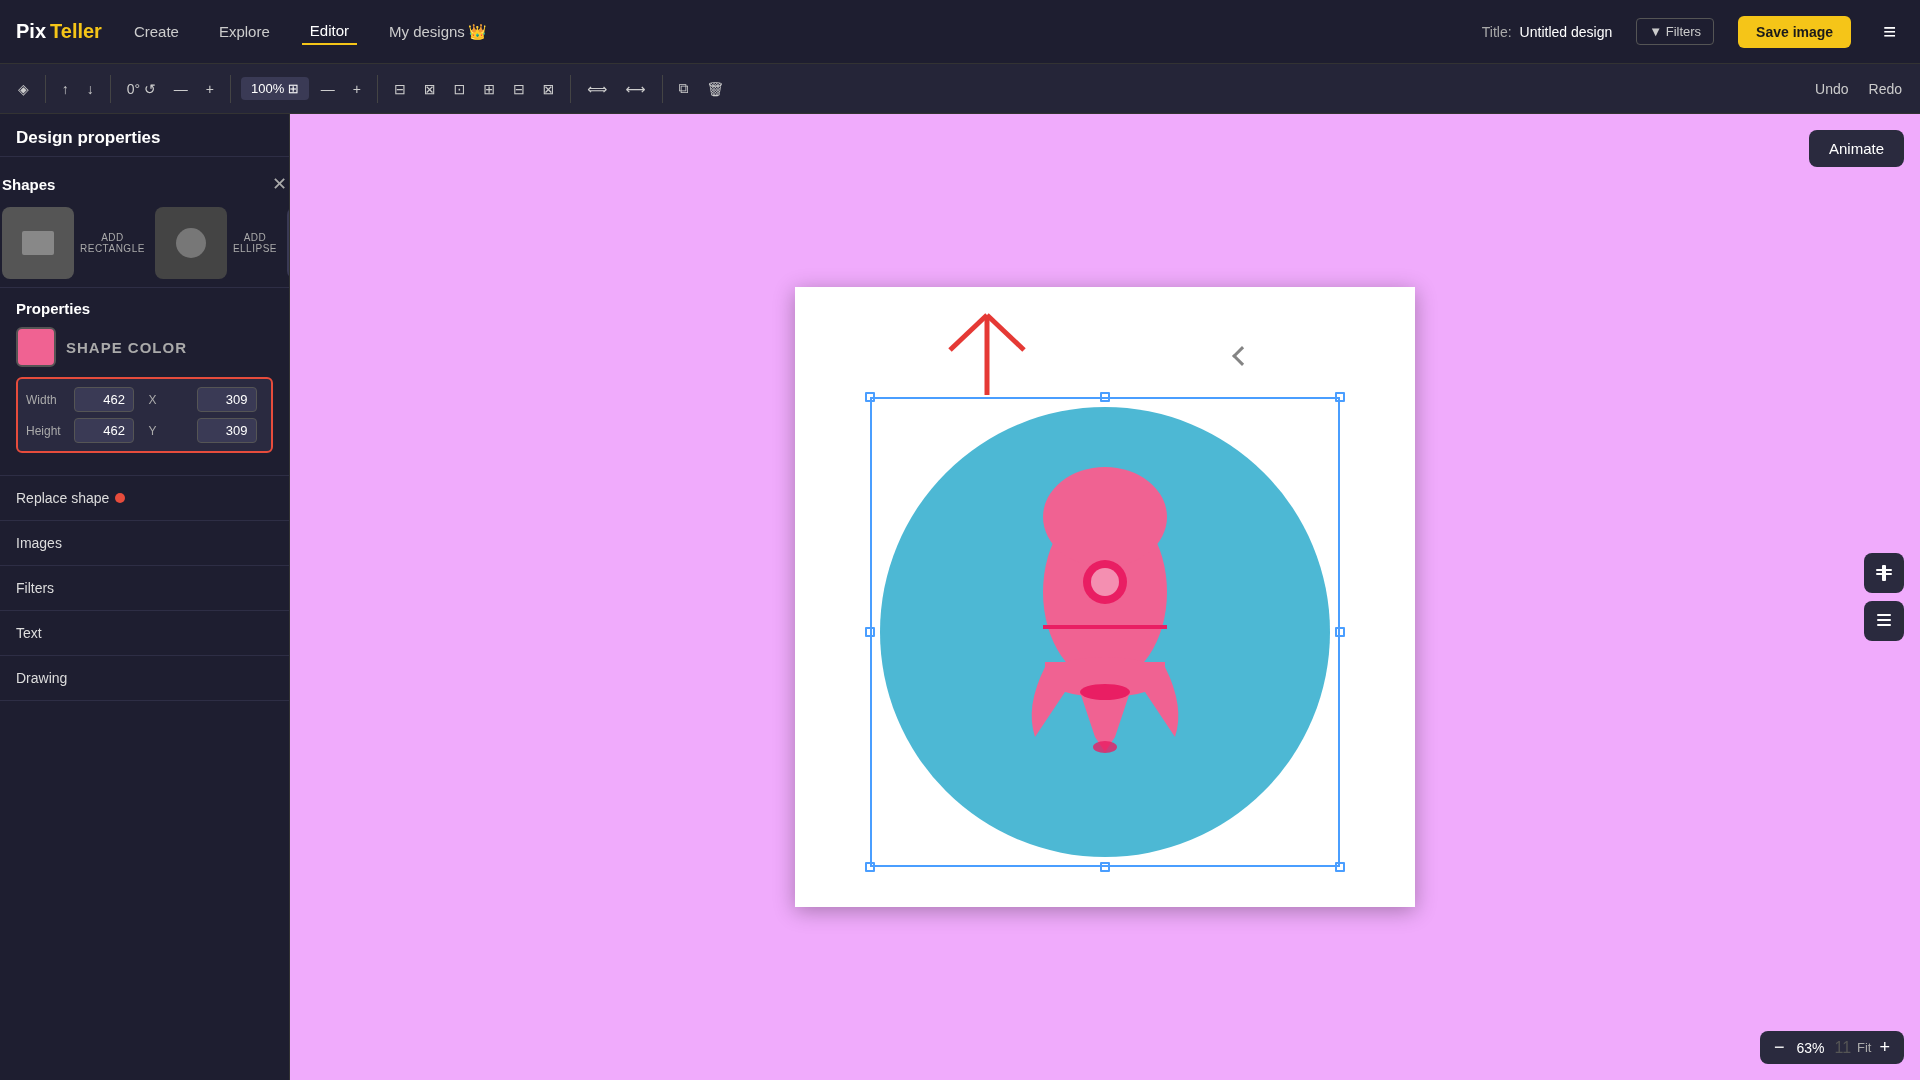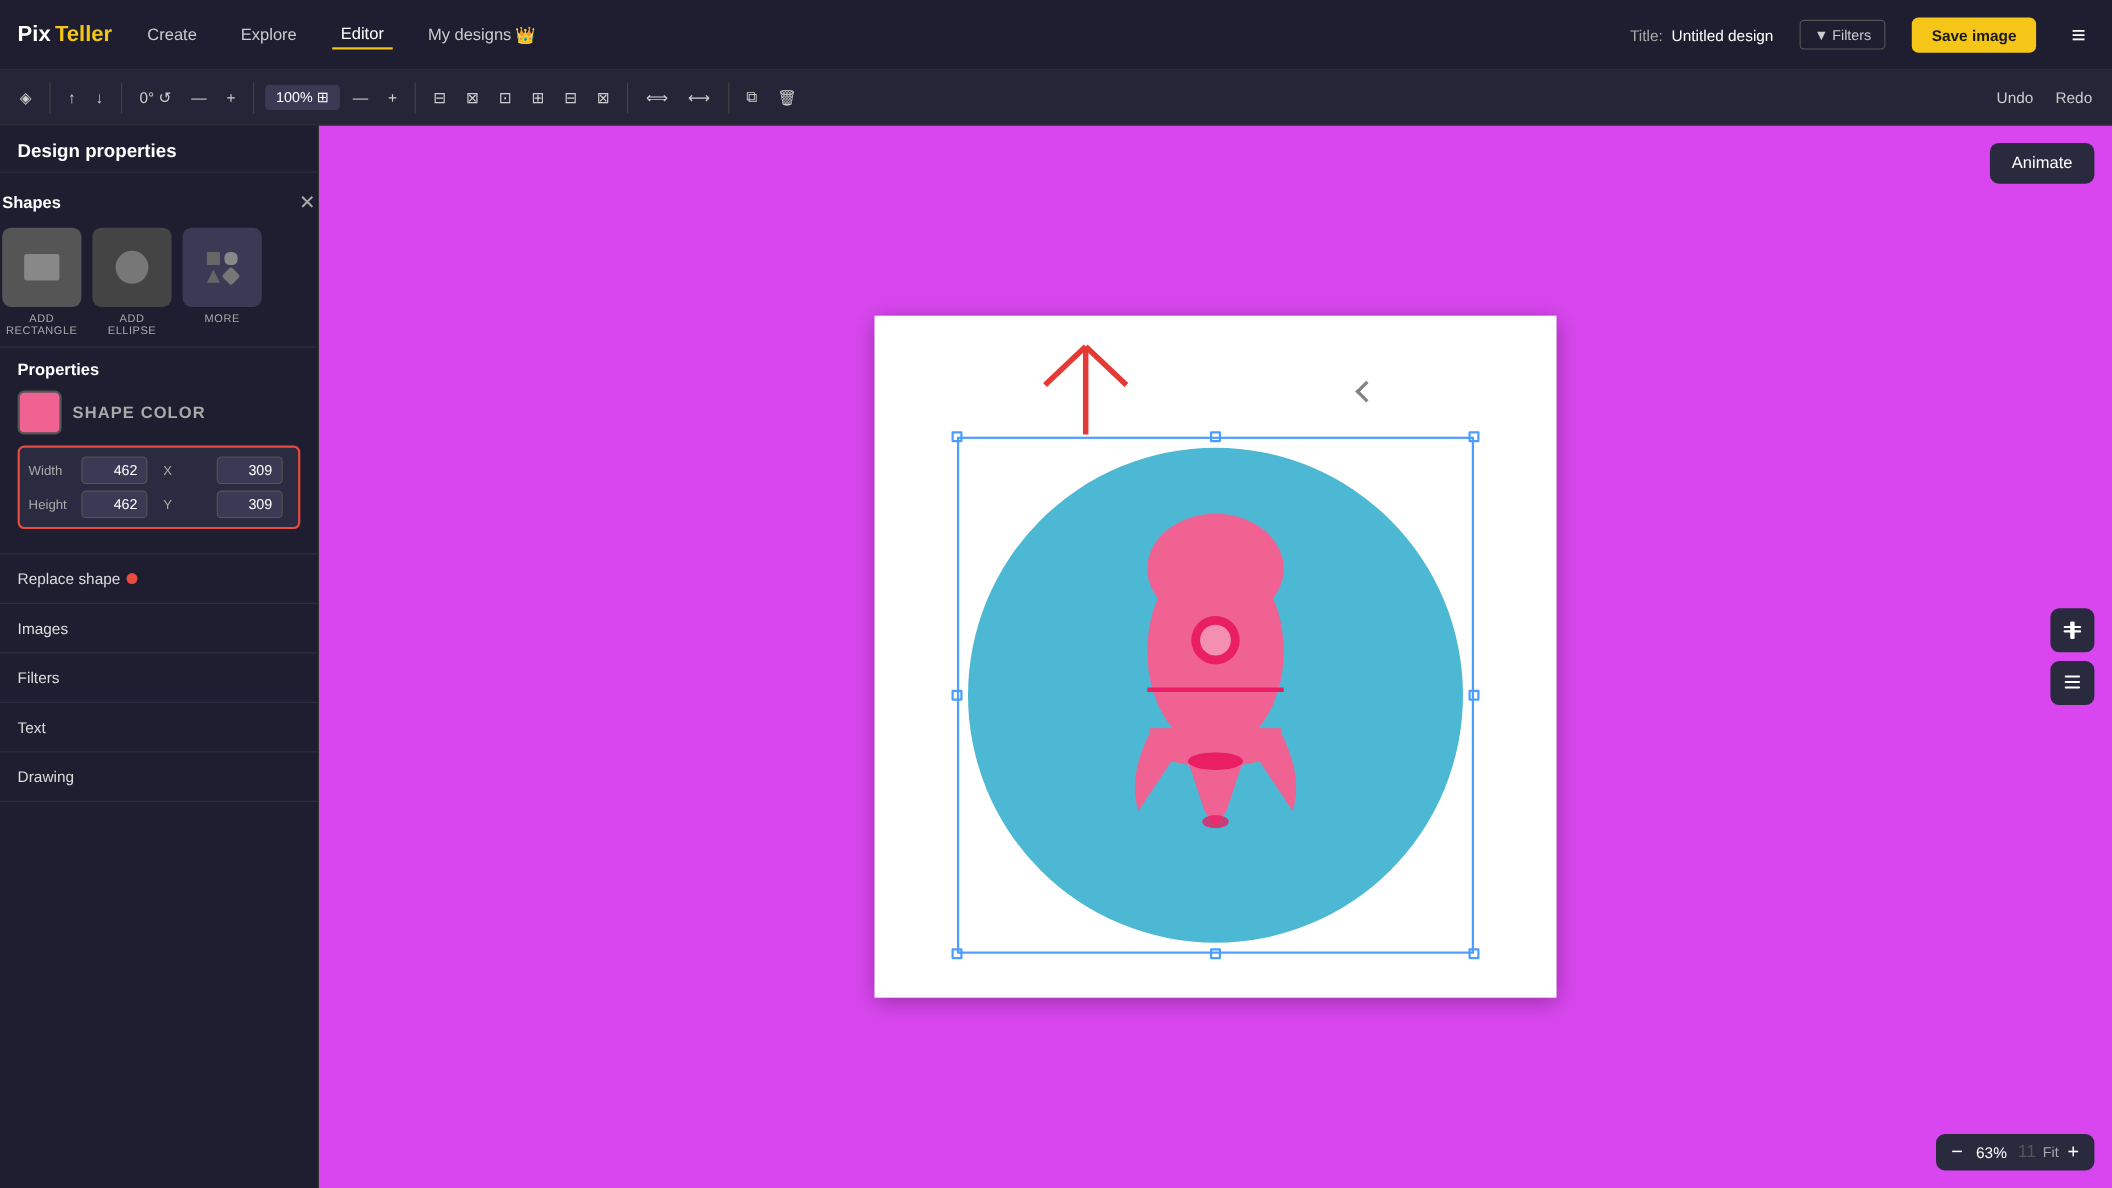--- a/index.html
+++ b/index.html
@@ -154,21 +154,21 @@
       cursor: pointer;
     }
 
     
     .shapes-row {
       display: flex;
       gap: 10px;
     }
     .shape-tile {
       display: flex;
-      flex-direction: column;
+      flex-direction: row;
       align-items: center;
       gap: 6px;
       cursor: pointer;
     }
     .shape-tile-box {
       width: 72px;
       height: 72px;
       border-radius: 8px;
       display: flex;
       align-items: center;
@@ -241,21 +241,21 @@
       width: 10px;
       height: 10px;
       border-radius: 50%;
       background: #e74c3c;
       display: inline-block;
     }
 
     
     .canvas-area {
       flex: 1;
-      background: #d946ef;
+      background: #f0abfc;
       display: flex;
       align-items: center;
       justify-content: center;
       position: relative;
       overflow: hidden;
     }
     .canvas-frame {
       background: #fff;
       width: 620px;
       height: 620px;

